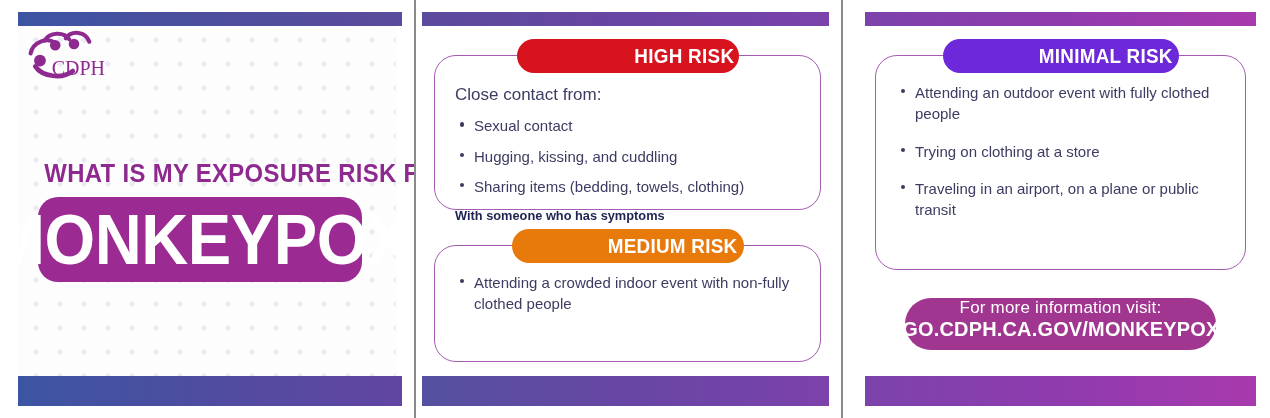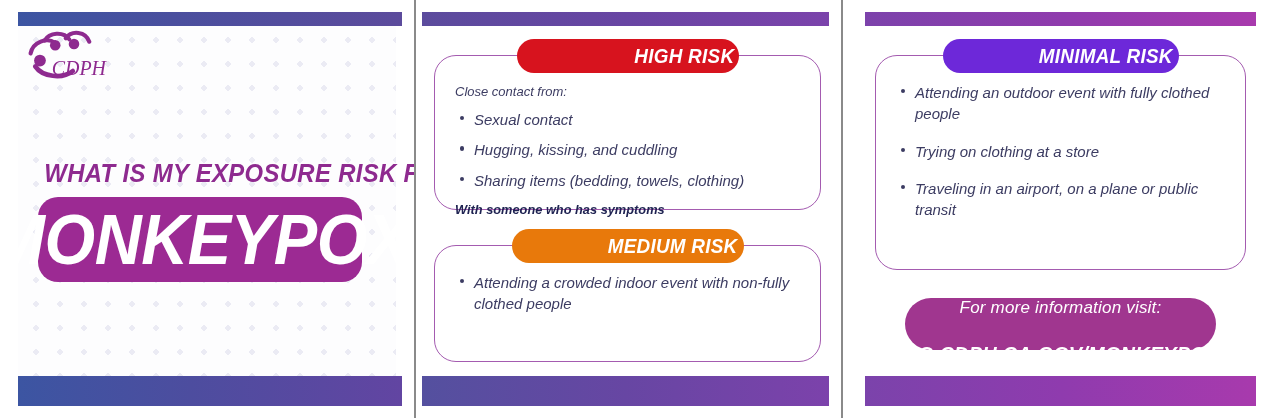--- a/index.html
+++ b/index.html
@@ -13,21 +13,20 @@
     font-family: "Liberation Sans", sans-serif;
     overflow: hidden;
   }
 
   .carousel {
     position: relative;
     width: 1270px;
     height: 418px;
     display: flex;
     background: #ffffff;
-    font-style: italic;
   }
 
   
   .panel {
     position: relative;
     height: 418px;
     background: #ffffff;
     box-sizing: border-box;
     overflow: hidden;
   }
@@ -153,21 +152,21 @@
 
   .card-body {
     padding: 26px 20px 10px 20px;
     color: #3c3c62;
     font-size: 12.6px;
     line-height: 1.55;
   }
   .lead {
     margin: 0 0 7px 0;
     color: #3c3c62;
-    font-size: 13px;
+    font-size: 17px;
   }
   ul.bullets {
     list-style: none;
     margin: 0;
     padding: 0;
   }
   ul.bullets li {
     position: relative;
     padding-left: 19px;
     margin-bottom: 9px;
@@ -210,21 +209,20 @@
     right: 52px;
     top: 298px;
     height: 52px;
     background: #a0368f;
     border-radius: 26px;
     display: flex;
     flex-direction: column;
     align-items: center;
     justify-content: flex-start;
     color: #ffffff;
-    gap: 25px;
   }
   .cta-line1 {
     font-size: 17px;
     font-weight: 400;
     letter-spacing: 0.2px;
     line-height: 19px;
   }
   .cta-line2 {
     font-family: "Liberation Sans Narrow", "Liberation Sans", sans-serif;
     font-weight: 700;

